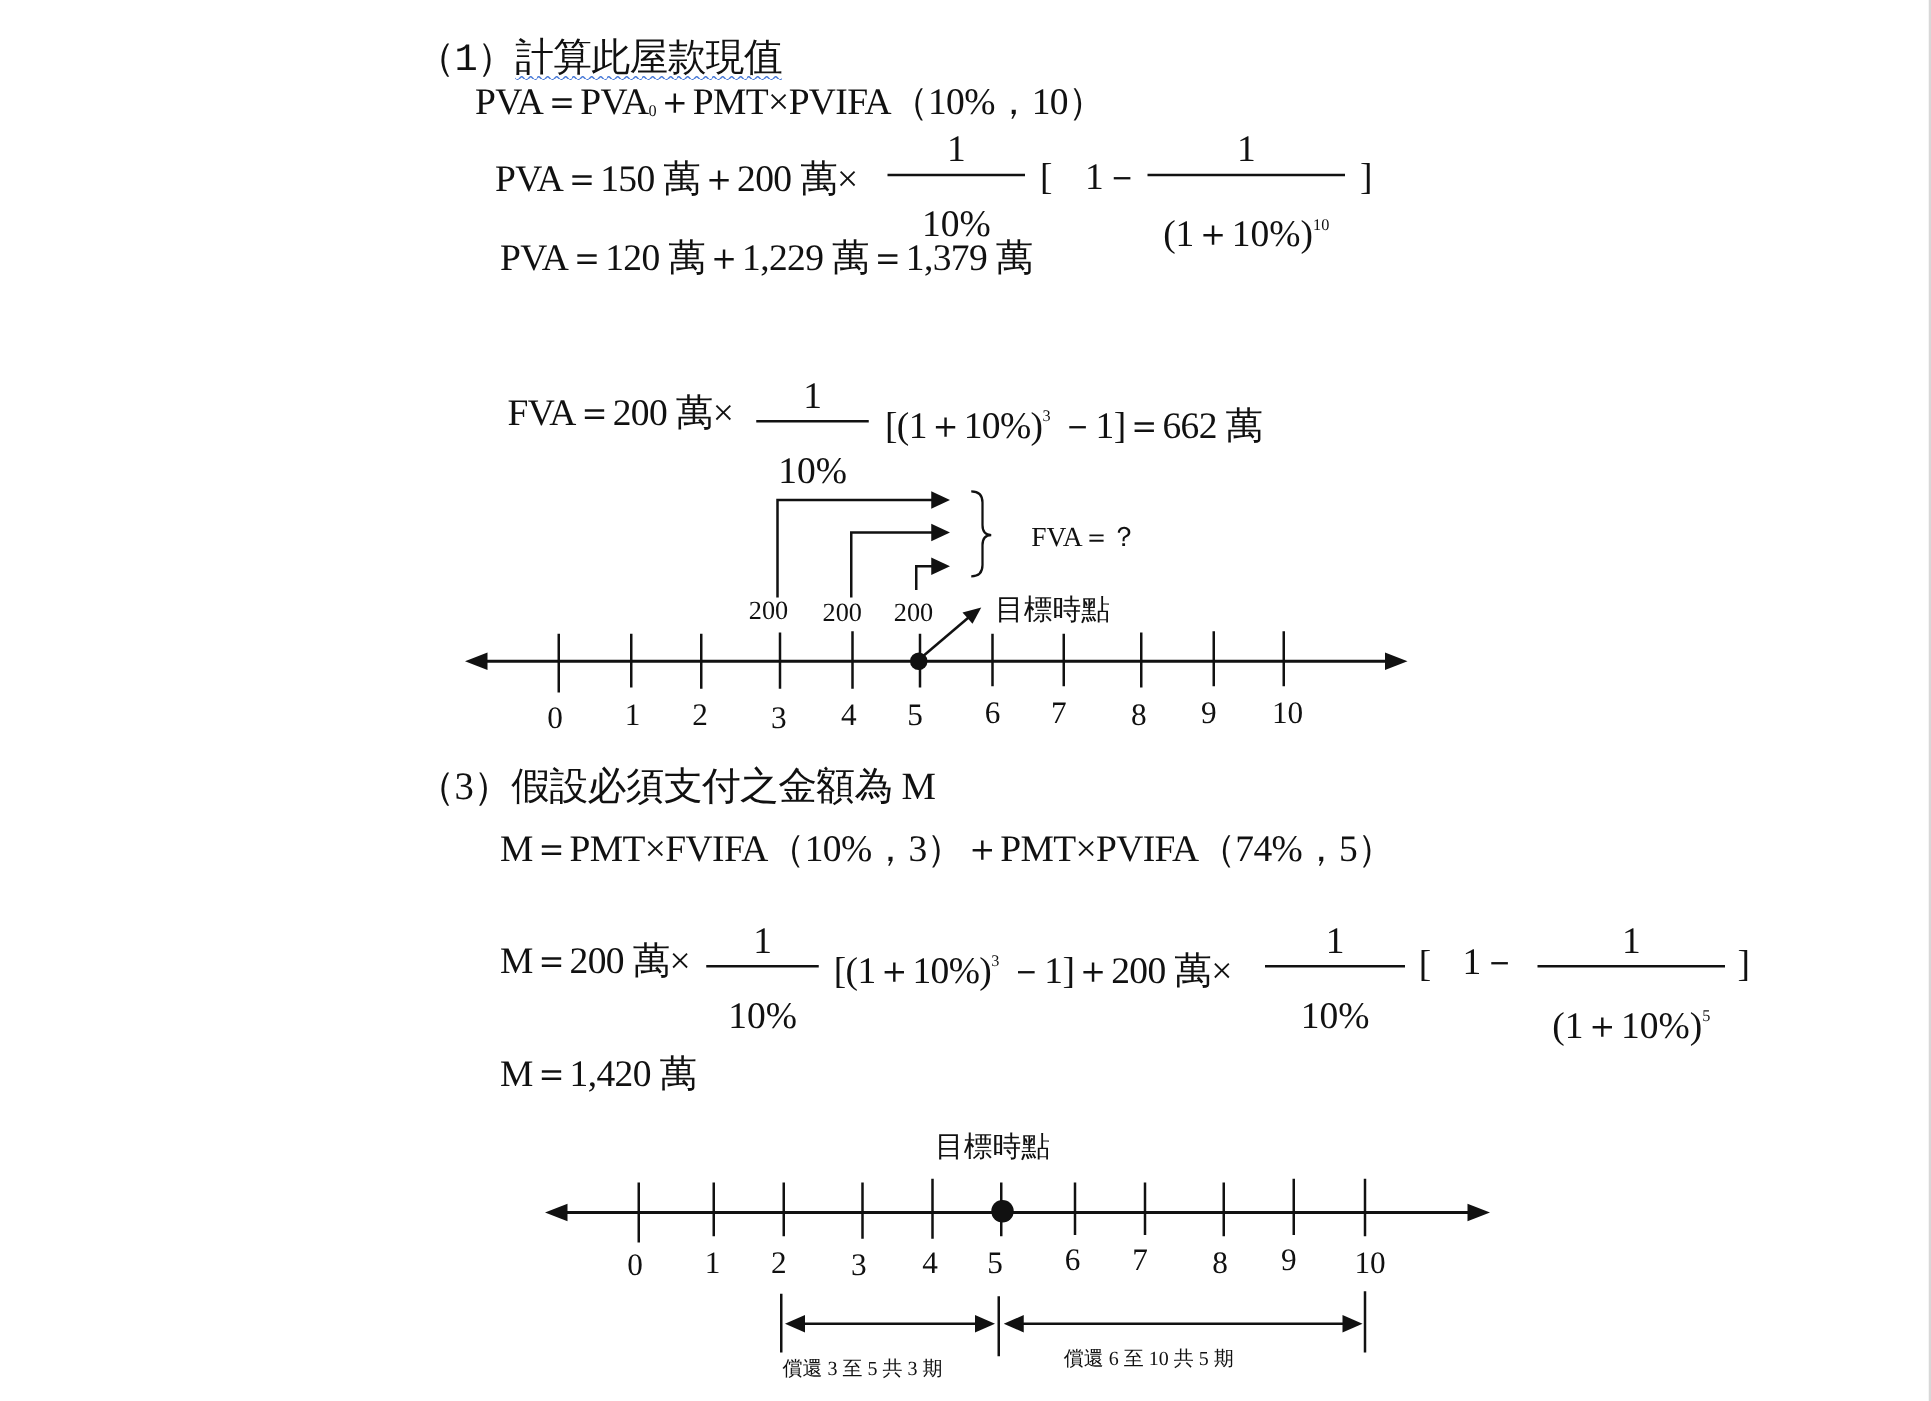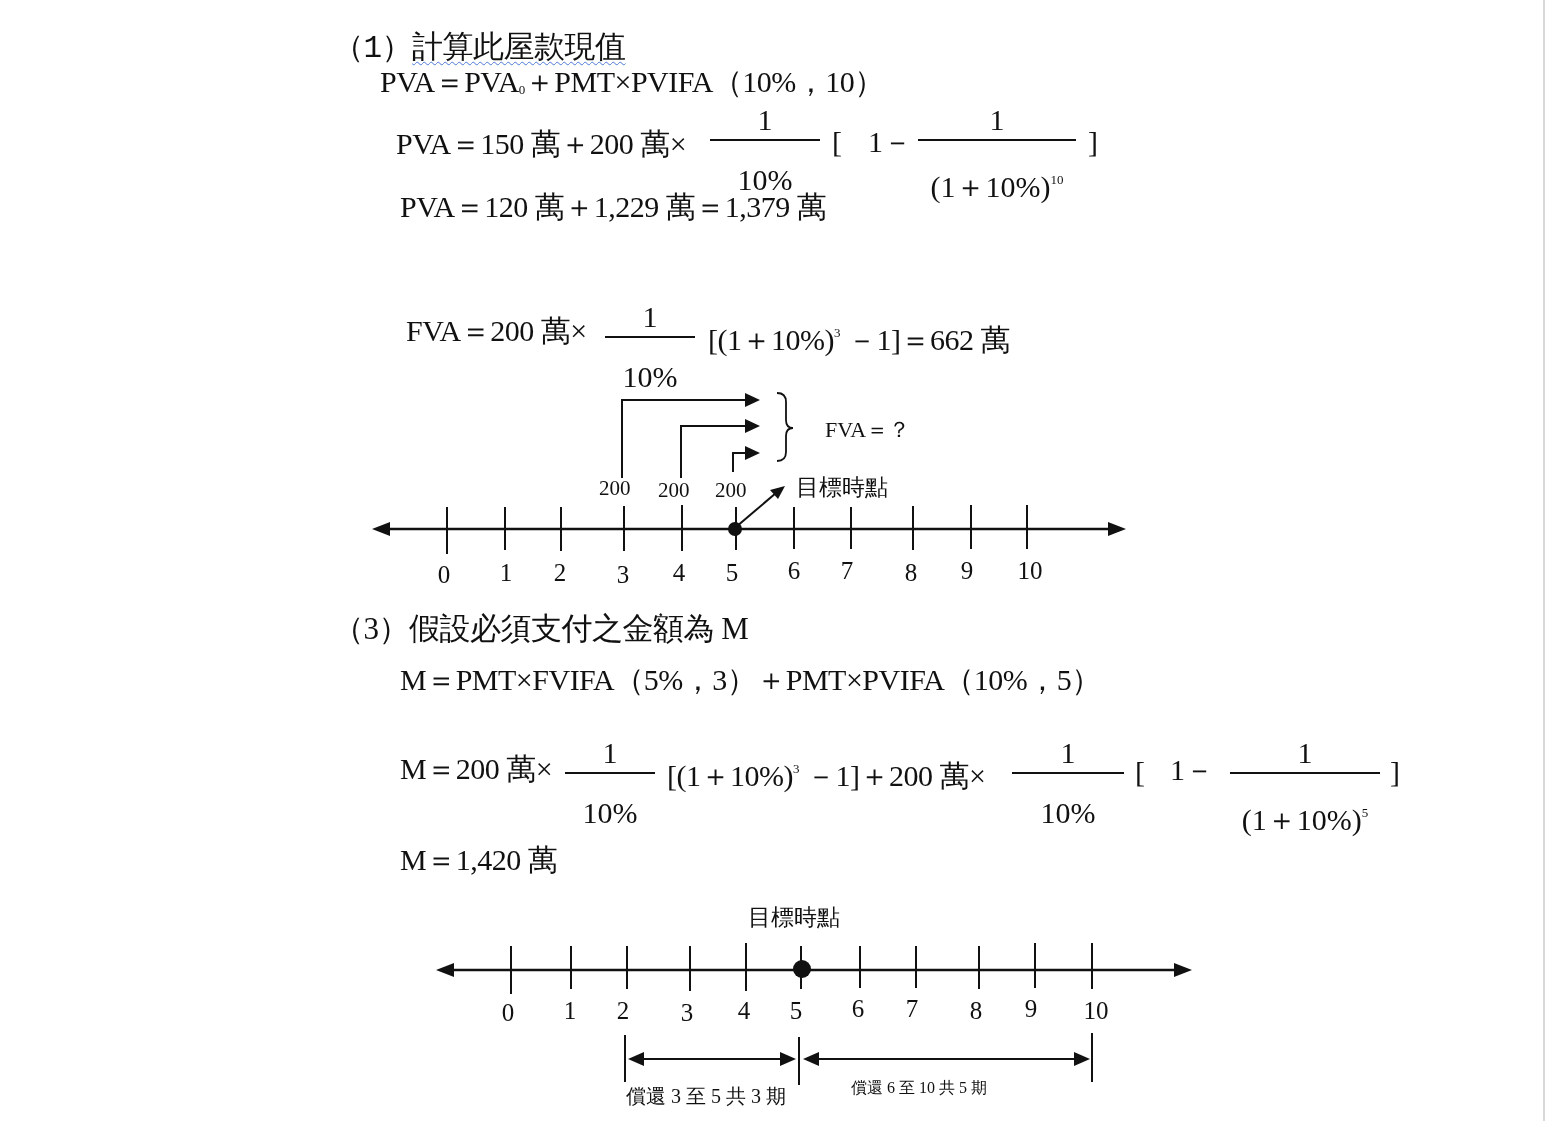--- a/index.html
+++ b/index.html
@@ -119,21 +119,21 @@
     <div class="tick" style="left:827px; top:558px;">7</div>
     <div class="tick" style="left:891px; top:560px;">8</div>
     <div class="tick" style="left:947px; top:558px;">9</div>
     <div class="tick" style="left:1010px; top:558px;">10</div>
   </div>
 
   <div class="ln h" style="left:333px; top:612px;">
     <span>（3）</span><span>假設必須支付之金額為 M</span>
   </div>
 
-  <div class="ln" style="left:400px; top:663px;">M＝PMT×FVIFA（5%，3）＋PMT×PVIFA（10%，5）</div>
+  <div class="ln" style="left:400px; top:663px;">M＝PMT×FVIFA（10%，3）＋PMT×PVIFA（74%，5）</div>
 
   <div class="ln" style="left:400px; top:752px;text-align:right;">M＝200 萬×</div>
   <div class="frac" style="left:565px; top:738px; width:90px;">
     <span class="num">1</span>
     <span class="bar"></span>
     <span class="den">10%</span>
   </div>
   <div class="ln" style="left:667px; top:752px;">
     <span>[(1＋10%)</span><span class="sup">3</span><span> －1]＋200 萬×</span>
   </div>
@@ -194,16 +194,16 @@
     <div class="tick" style="left:667px; top:1000px;">3</div>
     <div class="tick" style="left:724px; top:998px;">4</div>
     <div class="tick" style="left:776px; top:998px;">5</div>
     <div class="tick" style="left:838px; top:996px;">6</div>
     <div class="tick" style="left:892px; top:996px;">7</div>
     <div class="tick" style="left:956px; top:998px;">8</div>
     <div class="tick" style="left:1011px; top:996px;">9</div>
     <div class="tick" style="left:1076px; top:998px;">10</div>
   </div>
 
-  <div class="lbl" style="left:626px; top:1084px; font-size:20px;">償還 3 至 5 共 3 期</div>
+  <div class="lbl" style="left:626px; top:1084px; font-size:16px;">償還 3 至 5 共 3 期</div>
   <div class="lbl" style="left:851px; top:1076px; font-size:16px;">償還 6 至 10 共 5 期</div>
 
 </div>
 
 </body></html>

